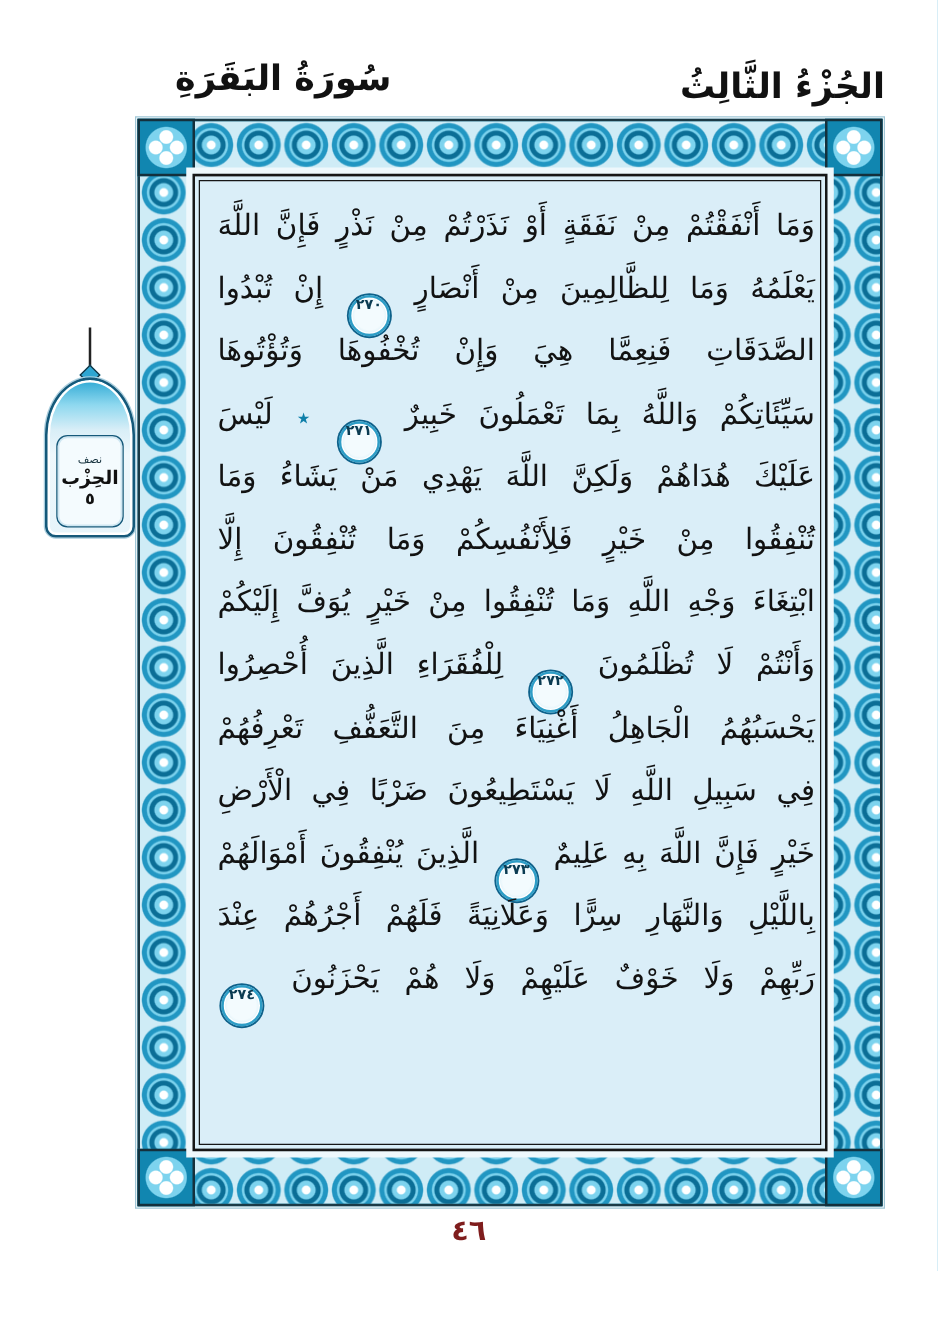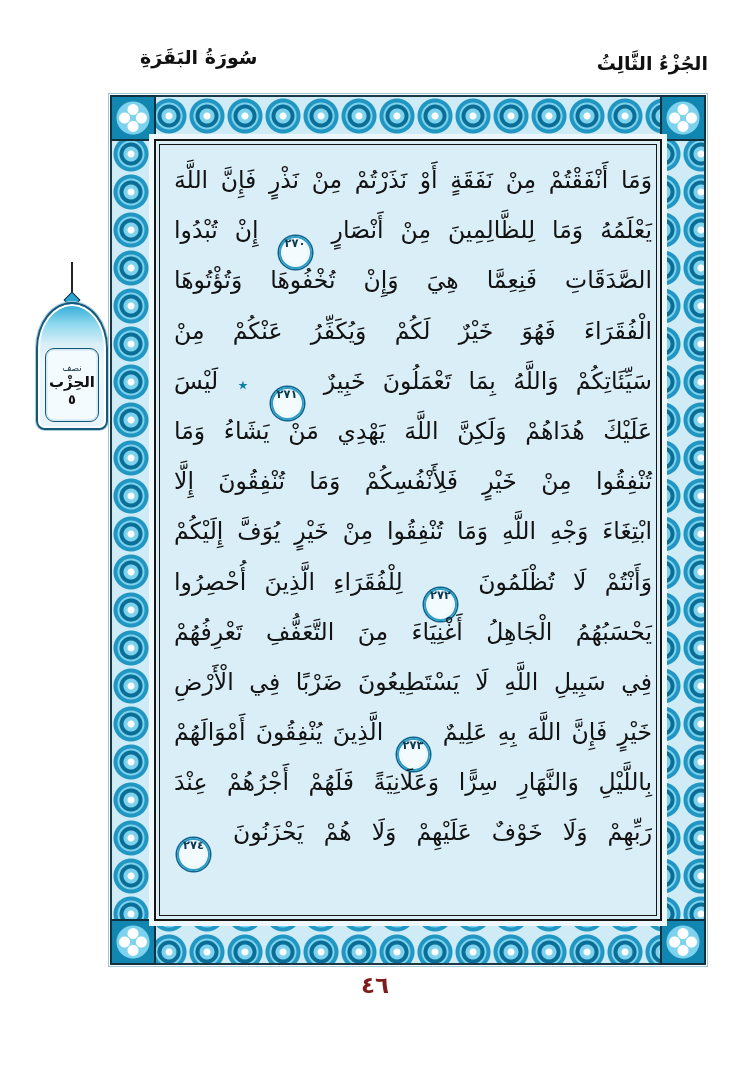--- a/index.html
+++ b/index.html
@@ -1,21 +1,21 @@
 <!DOCTYPE html>
 <html lang="ar"><head>
 <meta charset="utf-8">
 <style>
   html,body{margin:0;padding:0;background:#ffffff;}
   .page{
     position:relative;width:750px;height:1072px;background:#ffffff;overflow:hidden;
     font-family:"DejaVu Sans",sans-serif;color:#151515;
   }
   
-  .hdr{position:absolute;top:46px;font-size:19px;font-weight:bold;direction:rtl;color:#111;}
+  .hdr{position:absolute;top:46px;font-size:28px;font-weight:bold;direction:rtl;color:#111;}
   .hdr-surah{left:140px;}
   .hdr-juz{right:42px;top:52px;}
   
   .frame{
     position:absolute;left:110px;top:95px;width:592px;height:866px;
     border:2px solid #1b3a46;box-shadow:0 0 0 1px #ffffff,0 0 0 2px #9fc6d6;
     background-color:#2ea6d2;
     background-image:
       radial-gradient(circle at 50% 50%, #ffffff 0 3px, rgba(255,255,255,0) 4px),
       radial-gradient(circle at 50% 50%, rgba(255,255,255,0) 7px, #0b6e96 8px, #0b6e96 11px, rgba(255,255,255,0) 12px),
@@ -89,21 +89,20 @@
     <div class="corner bl"></div>
     <div class="corner br"></div>
 
     <div class="panel" lang="ar">
 
     <div class="qline" dir="rtl"><span class="qtext">وَمَا أَنْفَقْتُمْ مِنْ نَفَقَةٍ أَوْ نَذَرْتُمْ مِنْ نَذْرٍ فَإِنَّ اللَّهَ</span></div>
         <div class="qline" dir="rtl"><span class="qtext">يَعْلَمُهُ وَمَا لِلظَّالِمِينَ مِنْ أَنْصَارٍ</span> <span class="ayah-marker">
             <span class="ayah-num">٢٧٠</span>
           </span> <span class="qtext">إِنْ تُبْدُوا</span></div>
         <div class="qline" dir="rtl"><span class="qtext">الصَّدَقَاتِ فَنِعِمَّا هِيَ وَإِنْ تُخْفُوهَا وَتُؤْتُوهَا</span></div>
-        <div class="qline" dir="rtl"><span class="qtext">الْفُقَرَاءَ فَهُوَ خَيْرٌ لَكُمْ وَيُكَفِّرُ عَنْكُمْ مِنْ</span></div>
         <div class="qline" dir="rtl"><span class="qtext">سَيِّئَاتِكُمْ وَاللَّهُ بِمَا تَعْمَلُونَ خَبِيرٌ</span> <span class="ayah-marker">
             <span class="ayah-num">٢٧١</span>
           </span> <span class="rub-mark">٭</span> <span class="qtext">لَيْسَ</span></div>
         <div class="qline" dir="rtl"><span class="qtext">عَلَيْكَ هُدَاهُمْ وَلَكِنَّ اللَّهَ يَهْدِي مَنْ يَشَاءُ وَمَا</span></div>
         <div class="qline" dir="rtl"><span class="qtext">تُنْفِقُوا مِنْ خَيْرٍ فَلِأَنْفُسِكُمْ وَمَا تُنْفِقُونَ إِلَّا</span></div>
         <div class="qline" dir="rtl"><span class="qtext">ابْتِغَاءَ وَجْهِ اللَّهِ وَمَا تُنْفِقُوا مِنْ خَيْرٍ يُوَفَّ إِلَيْكُمْ</span></div>
         <div class="qline" dir="rtl"><span class="qtext">وَأَنْتُمْ لَا تُظْلَمُونَ</span> <span class="ayah-marker">
             <span class="ayah-num">٢٧٢</span>
           </span> <span class="qtext">لِلْفُقَرَاءِ الَّذِينَ أُحْصِرُوا</span></div>
         <div class="qline" dir="rtl"><span class="qtext">يَحْسَبُهُمُ الْجَاهِلُ أَغْنِيَاءَ مِنَ التَّعَفُّفِ تَعْرِفُهُمْ</span></div>

